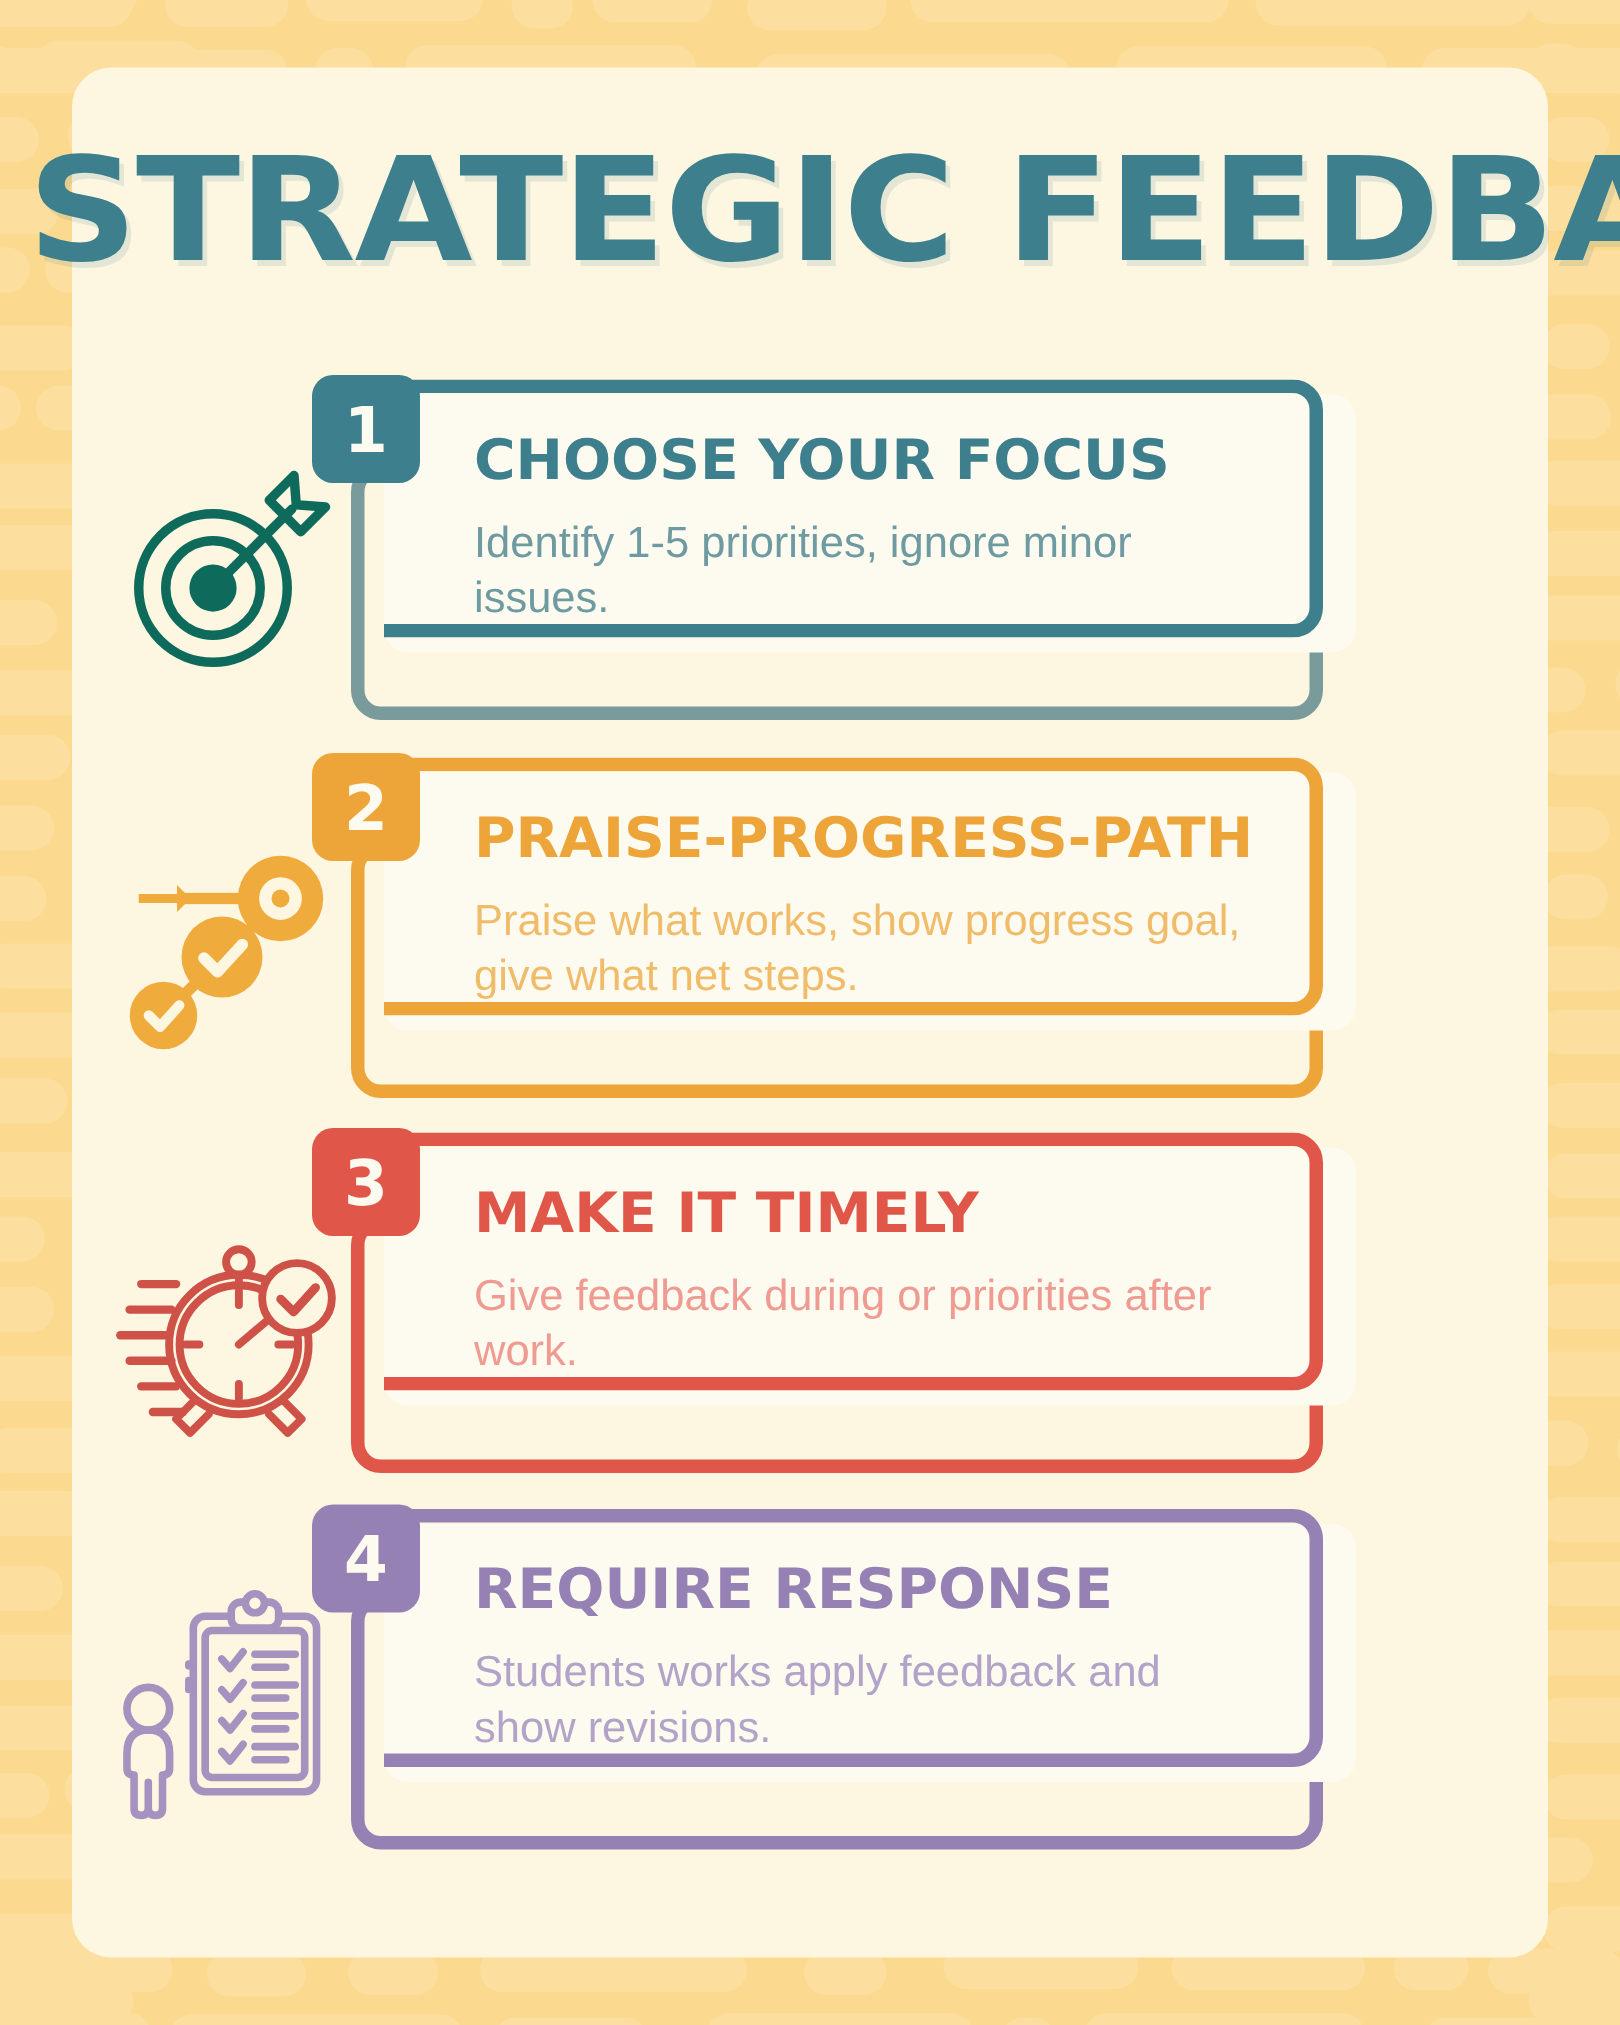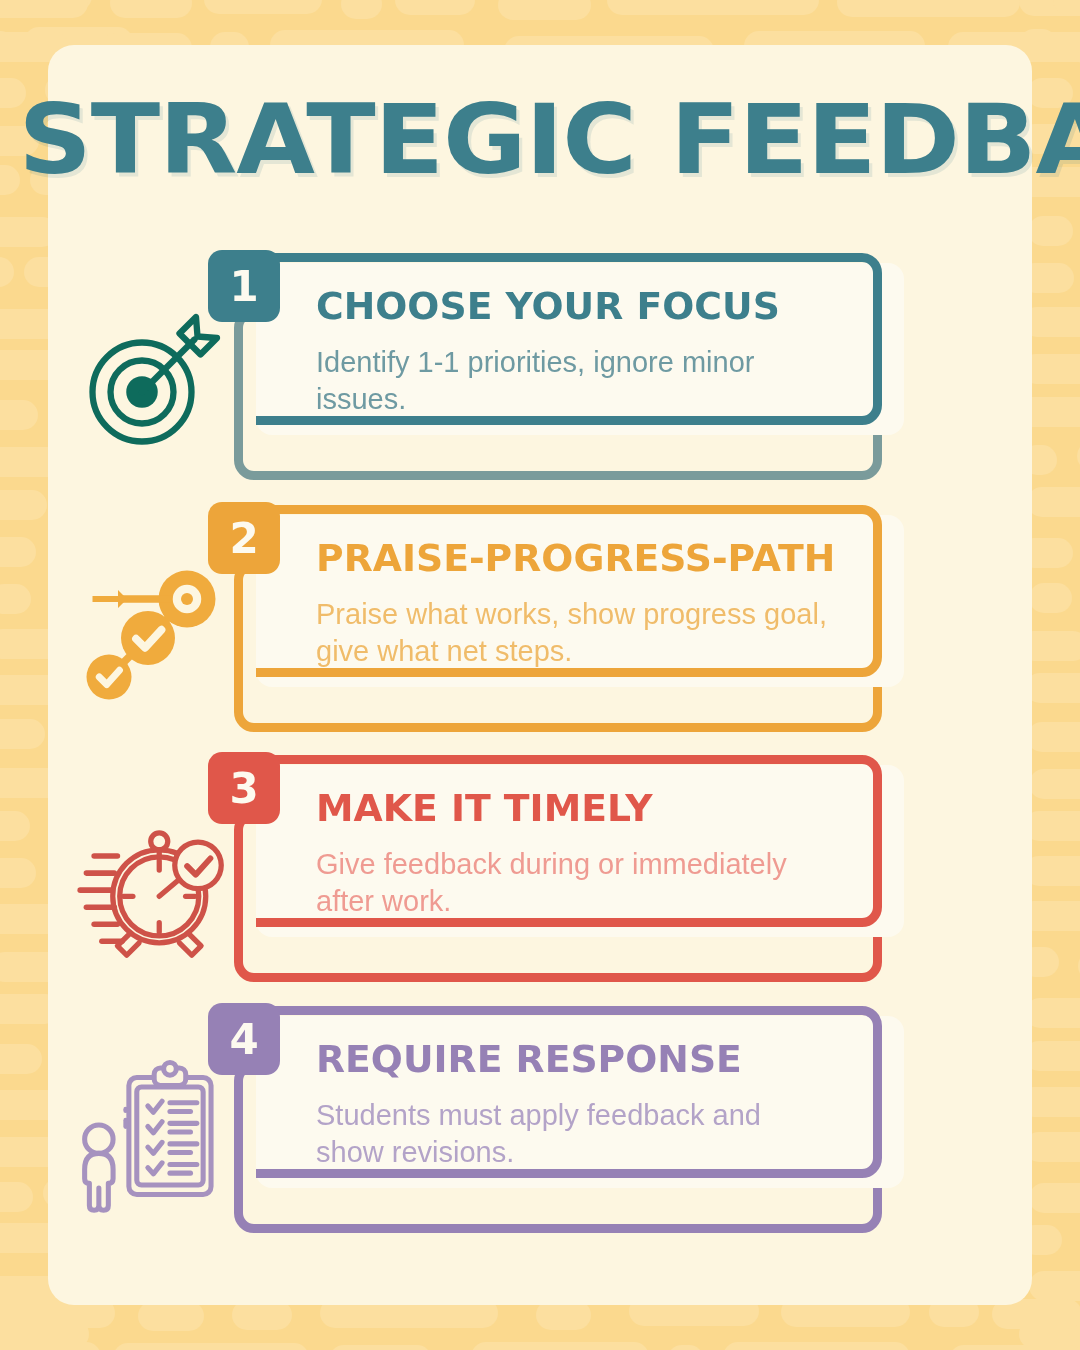--- a/index.html
+++ b/index.html
@@ -263,21 +263,21 @@
             <svg width="150" height="150" viewBox="0 0 100 100" fill="none" stroke="#0e6b5c" stroke-width="4.2" stroke-linecap="round" stroke-linejoin="round">
         <circle cx="44" cy="56" r="33"></circle>
         <circle cx="44" cy="56" r="21"></circle>
         <circle cx="44" cy="56" r="10.5" fill="#0e6b5c" stroke="none"></circle>
         <line x1="44" y1="56" x2="79" y2="21"></line>
         <path d="M69 17 L80 6 L81 19 L94 20 L83 31 Z"></path>
       </svg>
           </div>
       <div class="badge">1</div>
       <div class="step-title">CHOOSE YOUR FOCUS</div>
-      <div class="step-desc">Identify 1-1 priorities, ignore minor issues.</div>
+      <div class="step-desc">Identify 1-5 priorities, ignore minor issues.</div>
     </div>
         <div class="step" style="top: 457px; --accent: #eda53a; --accent-soft: #f0bc6a;">
       <div class="frame" style="border-color:#eda53a"></div>
       <div class="box"></div>
       <div class="frame-top"></div>
       <div class="icon">
             <svg width="150" height="150" viewBox="0 0 100 100" fill="none">
         <line x1="22" y1="78" x2="74" y2="26" stroke="#f0ab3d" stroke-width="5"></line>
         <circle cx="74" cy="26" r="19" fill="#f0ab3d"></circle>
         <circle cx="74" cy="26" r="9.5" fill="#fdf6e0"></circle>
@@ -316,21 +316,21 @@
         <line x1="13" y1="31" x2="28" y2="31" stroke-width="3.6"></line>
         <line x1="8" y1="42" x2="26" y2="42" stroke-width="3.6"></line>
         <line x1="4" y1="53" x2="24" y2="53" stroke-width="3.6"></line>
         <line x1="8" y1="64" x2="26" y2="64" stroke-width="3.6"></line>
         <line x1="13" y1="75" x2="28" y2="75" stroke-width="3.6"></line>
         <line x1="18" y1="86" x2="31" y2="86" stroke-width="3.6"></line>
       </svg>
           </div>
       <div class="badge">3</div>
       <div class="step-title">MAKE IT TIMELY</div>
-      <div class="step-desc">Give feedback during or immediately after work.</div>
+      <div class="step-desc">Give feedback during or priorities after work.</div>
     </div>
         <div class="step" style="top: 958px; --accent: #9681b5; --accent-soft: #b3a3c8;">
       <div class="frame" style="border-color:#9681b5"></div>
       <div class="box"></div>
       <div class="frame-top"></div>
       <div class="icon">
             <svg width="158" height="158" viewBox="0 0 100 100" fill="none" stroke="#a692bf" stroke-width="3.2" stroke-linecap="round" stroke-linejoin="round">
         <rect x="36" y="13" width="52" height="74" rx="5"></rect>
         <rect x="41" y="19" width="42" height="62" rx="3"></rect>
         <rect x="52" y="7" width="20" height="11" rx="4" fill="#fdf6e0"></rect>
@@ -349,18 +349,18 @@
         <line x1="62" y1="73.5" x2="75" y2="73.5"></line>
         <line x1="34" y1="33" x2="34" y2="34" stroke-width="3"></line>
         <line x1="34" y1="40" x2="34" y2="44" stroke-width="3"></line>
         <circle cx="17" cy="52" r="9"></circle>
         <path d="M8 71 q0-10 9-10 q9 0 9 10 l0 6 q0 3-3 3 l0 14 q0 3-3 3 q-3 0-3-3 l0-11
                  l0 11 q0 3-3 3 q-3 0-3-3 l0-14 q-3 0-3-3 Z"></path>
       </svg>
           </div>
       <div class="badge">4</div>
       <div class="step-title">REQUIRE RESPONSE</div>
-      <div class="step-desc">Students must apply feedback and show revisions.</div>
+      <div class="step-desc">Students works apply feedback and show revisions.</div>
     </div>
       </div>
 
   </div>
 </div>
 
 </body></html>

